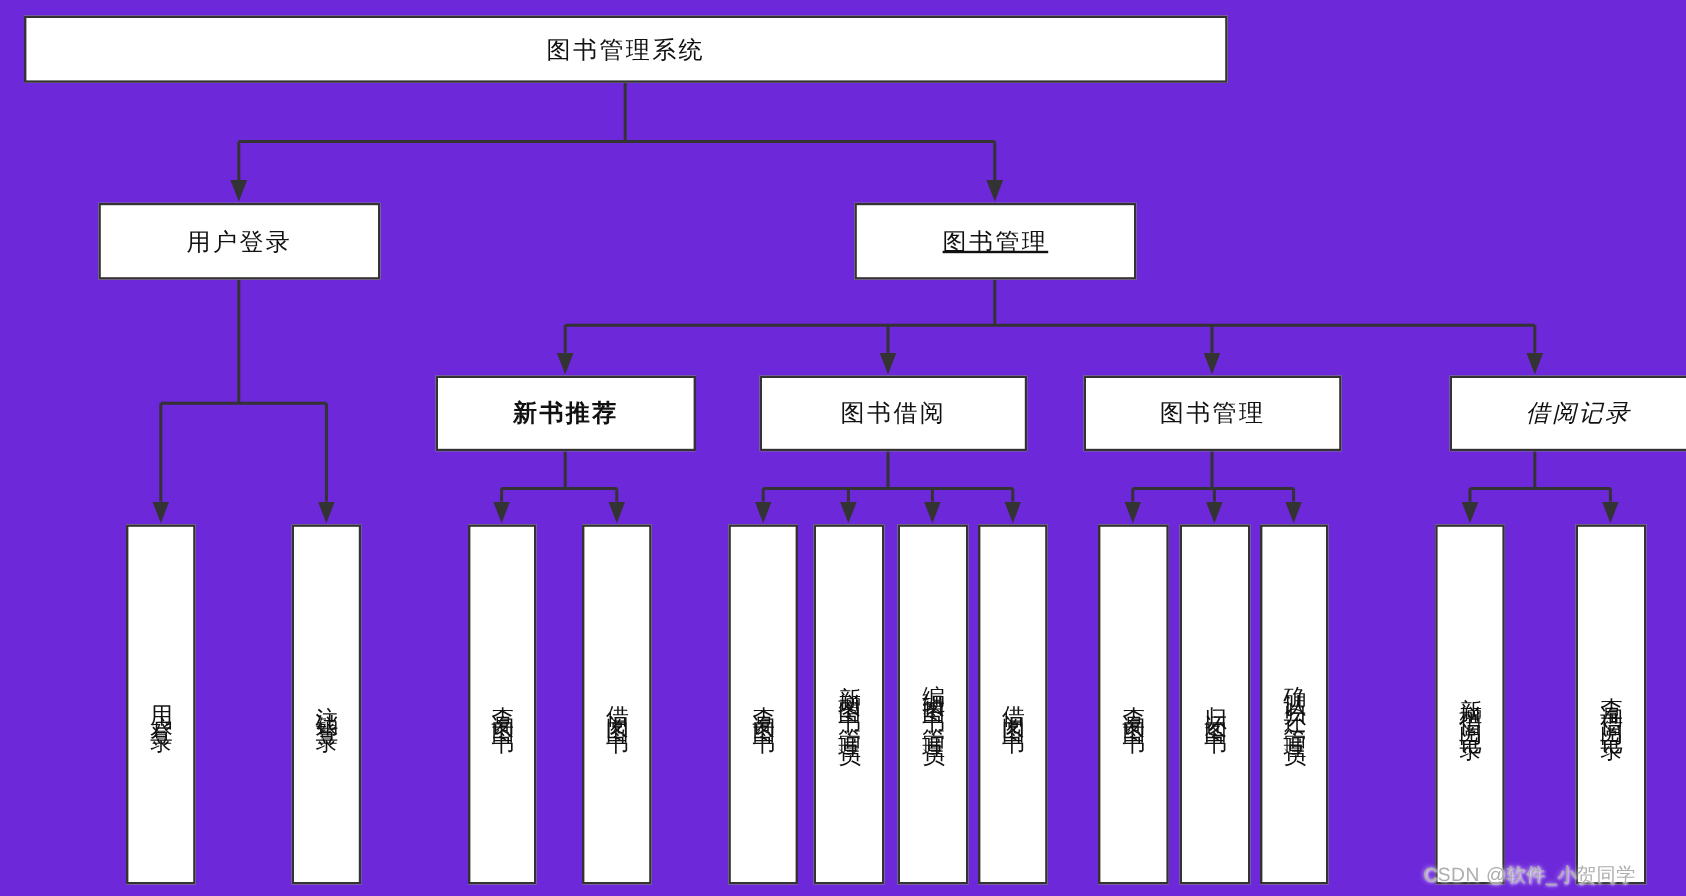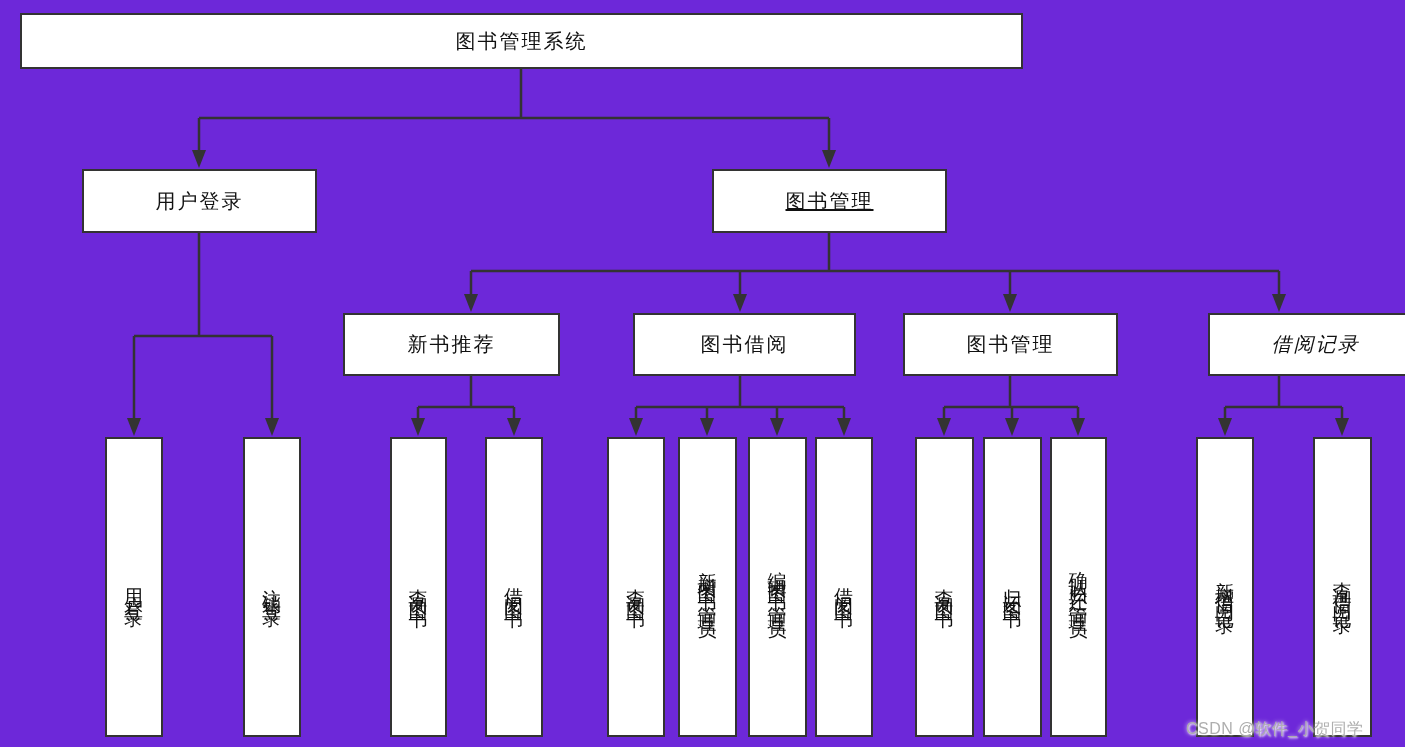--- a/index.html
+++ b/index.html
@@ -107,21 +107,21 @@
       <path d="M1225,407 V418" marker-end="url(#ah)"></path>
       <path d="M1342,407 V418" marker-end="url(#ah)"></path>
     </g>
   </svg>
 
   <div class="node h-node root-node">图书管理系统</div>
 
   <div class="node h-node lvl2-node" style="left:82px; width:235px;">用户登录</div>
   <div class="node h-node lvl2-node" style="left:712px; width:235px;text-decoration:underline;">图书管理</div>
 
-  <div class="node h-node lvl3-node" style="left:343px; width:217px;">新书推荐</div>
+  <div class="node h-node lvl3-node" style="left:363px; width:217px;font-weight:bold;">新书推荐</div>
   <div class="node h-node lvl3-node" style="left:633px; width:223px;">图书借阅</div>
   <div class="node h-node lvl3-node" style="left:903px; width:215px;">图书管理</div>
   <div class="node h-node lvl3-node" style="left:1208px; width:215px;font-style:italic;">借阅记录</div>
 
   <div class="node leaf-node" style="left:105px; width:58px;">用户登录</div>
   <div class="node leaf-node" style="left:243px; width:58px;">注销登录</div>
 
   <div class="node leaf-node" style="left:390px; width:57px;">查询图书</div>
   <div class="node leaf-node" style="left:485px; width:58px;">借阅图书</div>
 

